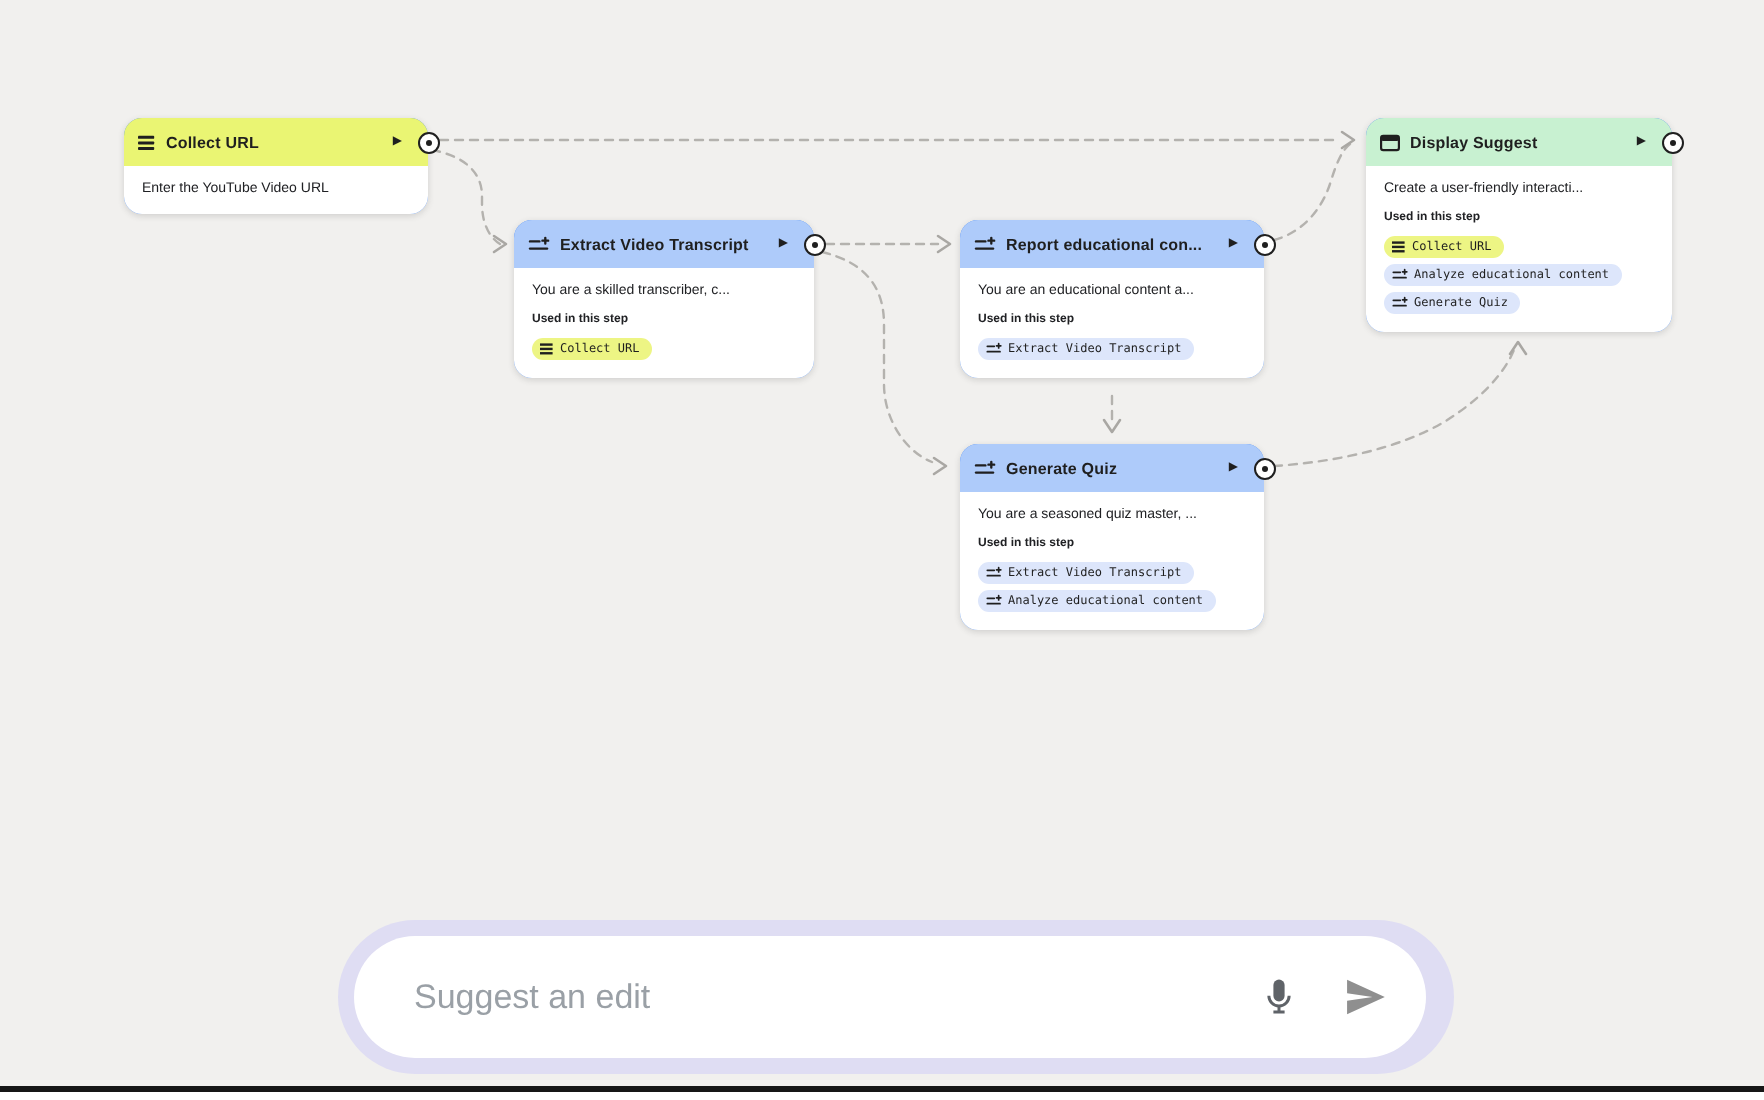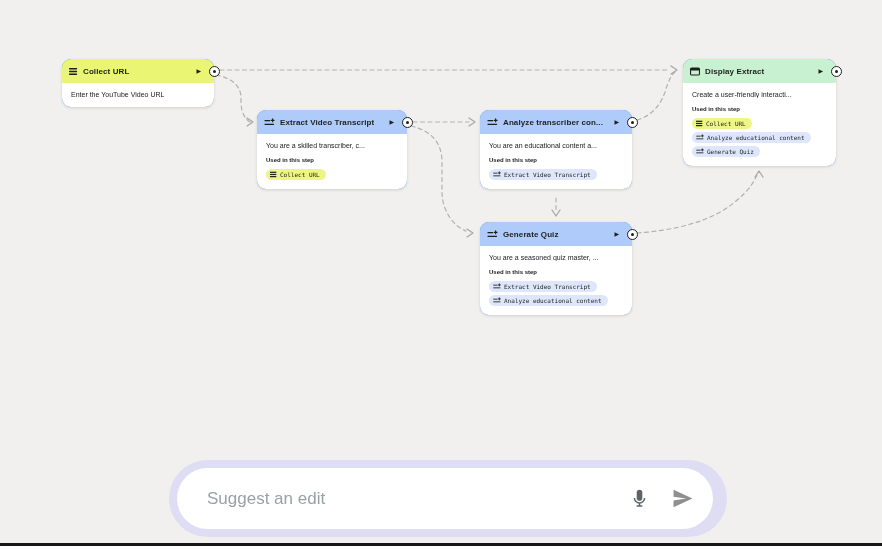--- a/index.html
+++ b/index.html
@@ -134,21 +134,21 @@
   <div class="node-header hdr-blue">
     <span class="hicon">
       <svg width="11" height="9" viewBox="0 0 12 10">
           <g stroke="#1f1f1f" stroke-width="1.3" stroke-linecap="round">
             <path d="M1 3 H6.2"></path>
             <path d="M9.5 1 V4.2 M7.9 2.6 H11.1"></path>
             <path d="M1 7 H10.5"></path>
           </g>
         </svg>
     </span>
-    <span class="node-title">Analyze transcriber con...</span>
+    <span class="node-title">Report educational con...</span>
     <span class="play">▶</span>
   </div>
   <div class="node-body">
     <div class="desc">You are an educational content a...</div>
     <div class="used">Used in this step</div>
     <div class="chips">
       <span class="chip chip-blue">
         <svg width="8" height="7" viewBox="0 0 12 10">
             <g stroke="#1f1f1f" stroke-width="1.3" stroke-linecap="round" fill="none">
               <path d="M1 3 H6.2"></path>
@@ -207,21 +207,21 @@
 </div>
 
 <div class="node" id="node-display">
   <div class="node-header hdr-green">
     <span class="hicon">
       <svg width="10" height="9" viewBox="0 0 11 9">
           <rect x="0.6" y="0.6" width="9.8" height="7.8" rx="1.2" fill="none" stroke="#1f1f1f" stroke-width="1.2"></rect>
           <rect x="0.6" y="0.6" width="9.8" height="2.8" rx="1" fill="#1f1f1f"></rect>
         </svg>
     </span>
-    <span class="node-title">Display Extract</span>
+    <span class="node-title">Display Suggest</span>
     <span class="play">▶</span>
   </div>
   <div class="node-body">
     <div class="desc">Create a user-friendly interacti...</div>
     <div class="used">Used in this step</div>
     <div class="chips">
       <span class="chip chip-yellow">
         <svg width="7" height="7" viewBox="0 0 10 10">
             <g fill="#1f1f1f">
               <rect y="1" width="9" height="1.7"></rect>

